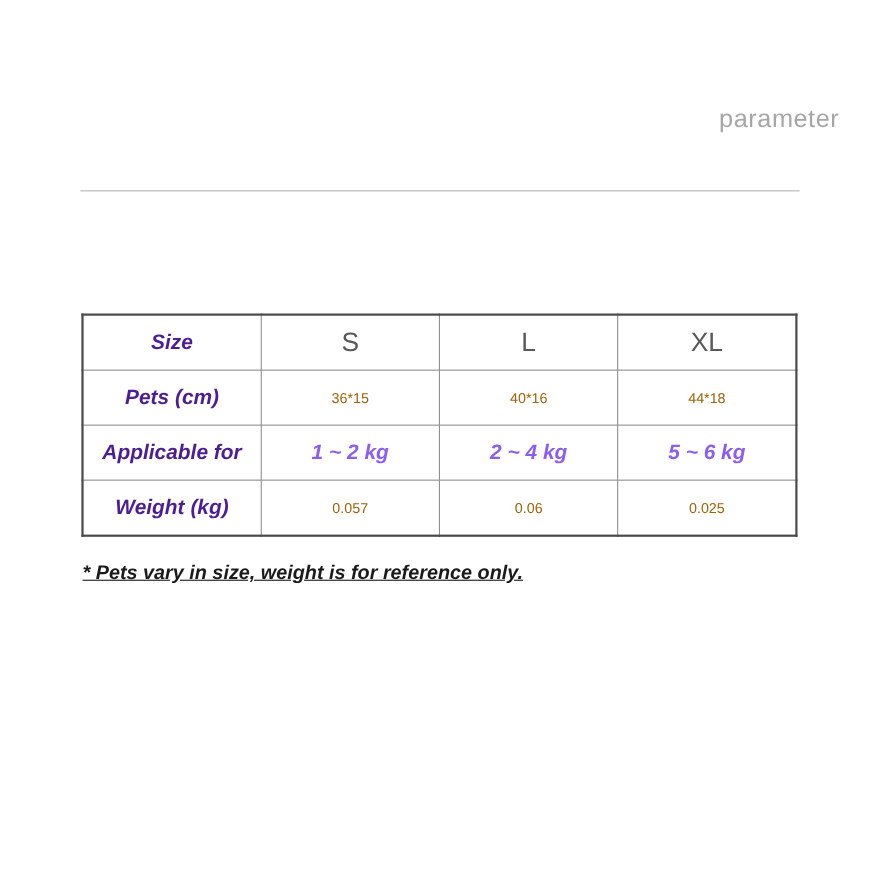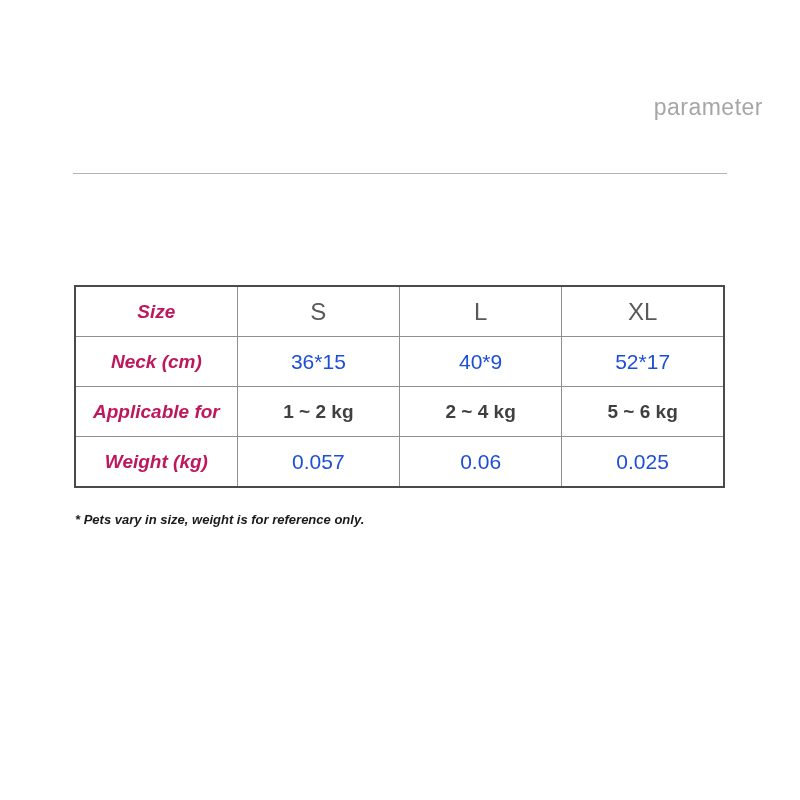--- a/index.html
+++ b/index.html
@@ -50,47 +50,49 @@
     padding: 0;
     background: #ffffff;
   }
   .ptable {
     border: 2px solid #4a4a4a;
   }
   .cell-label {
     font-weight: bold;
     font-style: italic;
     font-size: 19px;
-    color: #be185d;
+    color: #4c1d95;
   }
   .cell-size {
     font-size: 24px;
     color: #595959;
   }
   .cell-plain {
-    font-size: 21px;
-    color: #1d4ed8;
+    font-size: 13px;
+    color: #a16207;
   }
   .cell-bold {
     font-weight: bold;
+    font-style: italic;
     font-size: 19px;
-    color: #404040;
+    color: #8b5cf6;
   }
   .footnotes {
     position: absolute;
     left: 75px;
     top: 511px;
     color: #1a1a1a;
   }
   .footnote {
     margin: 0 0 24px 0;
     font-weight: bold;
     font-style: italic;
-    font-size: 13px;
+    font-size: 18px;
     line-height: 18px;
+    text-decoration: underline;
   }
 </style>
 </head>
 <body>
 
 <div class="page">
 
   <div class="heading">
     <div>parameter</div>
   </div>
@@ -99,24 +101,24 @@
 
   <table class="ptable">
     <tbody>
       <tr>
         <td class="cell-label">Size</td>
         <td class="cell-size">S</td>
         <td class="cell-size">L</td>
         <td class="cell-size">XL</td>
       </tr>
       <tr>
-        <td class="cell-label">Neck (cm)</td>
+        <td class="cell-label">Pets (cm)</td>
         <td class="cell-plain">36*15</td>
-        <td class="cell-plain">40*9</td>
-        <td class="cell-plain">52*17</td>
+        <td class="cell-plain">40*16</td>
+        <td class="cell-plain">44*18</td>
       </tr>
       <tr>
         <td class="cell-label">Applicable for</td>
         <td class="cell-bold">1 ~ 2 kg</td>
         <td class="cell-bold">2 ~ 4 kg</td>
         <td class="cell-bold">5 ~ 6 kg</td>
       </tr>
       <tr>
         <td class="cell-label">Weight (kg)</td>
         <td class="cell-plain">0.057</td>

